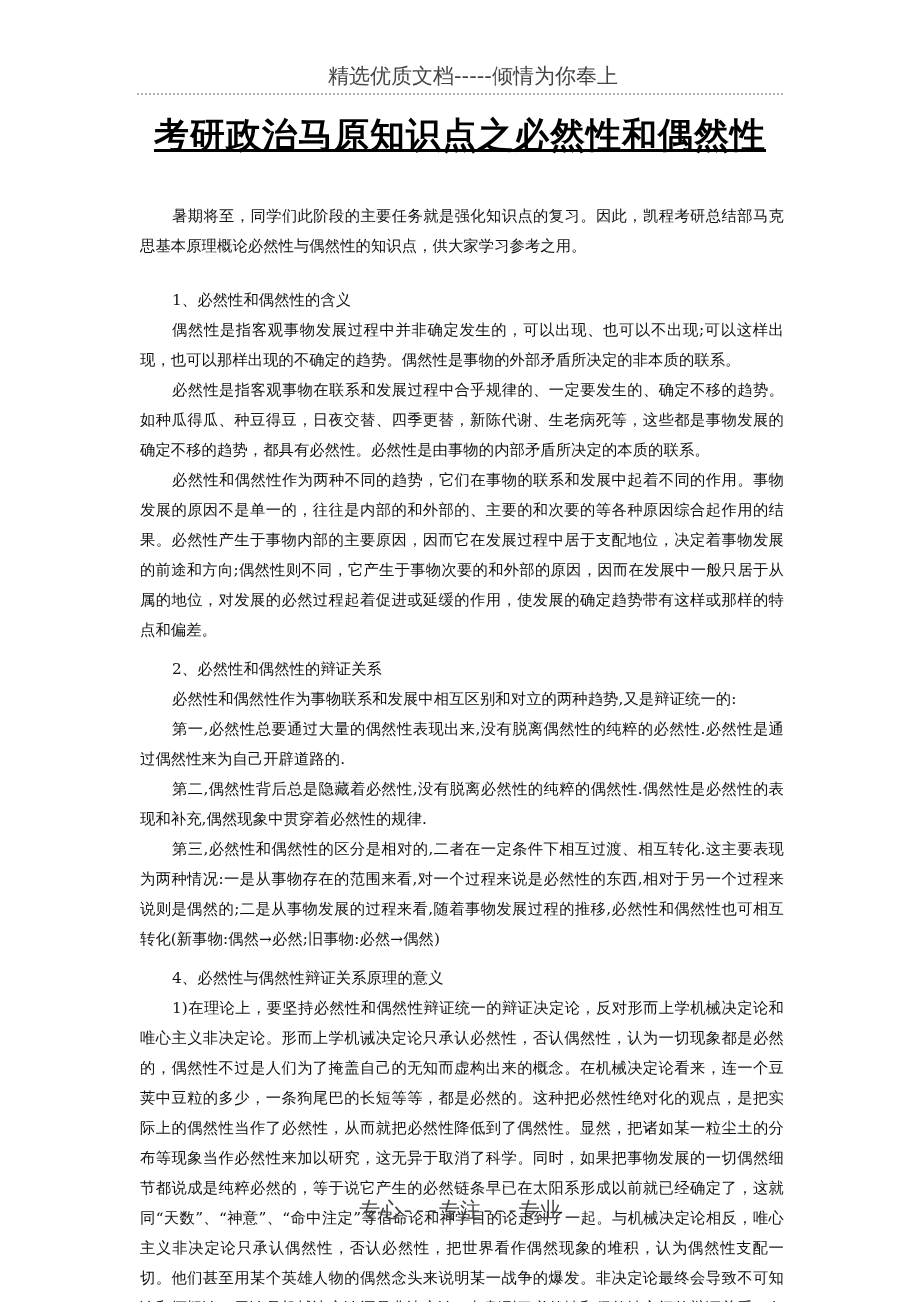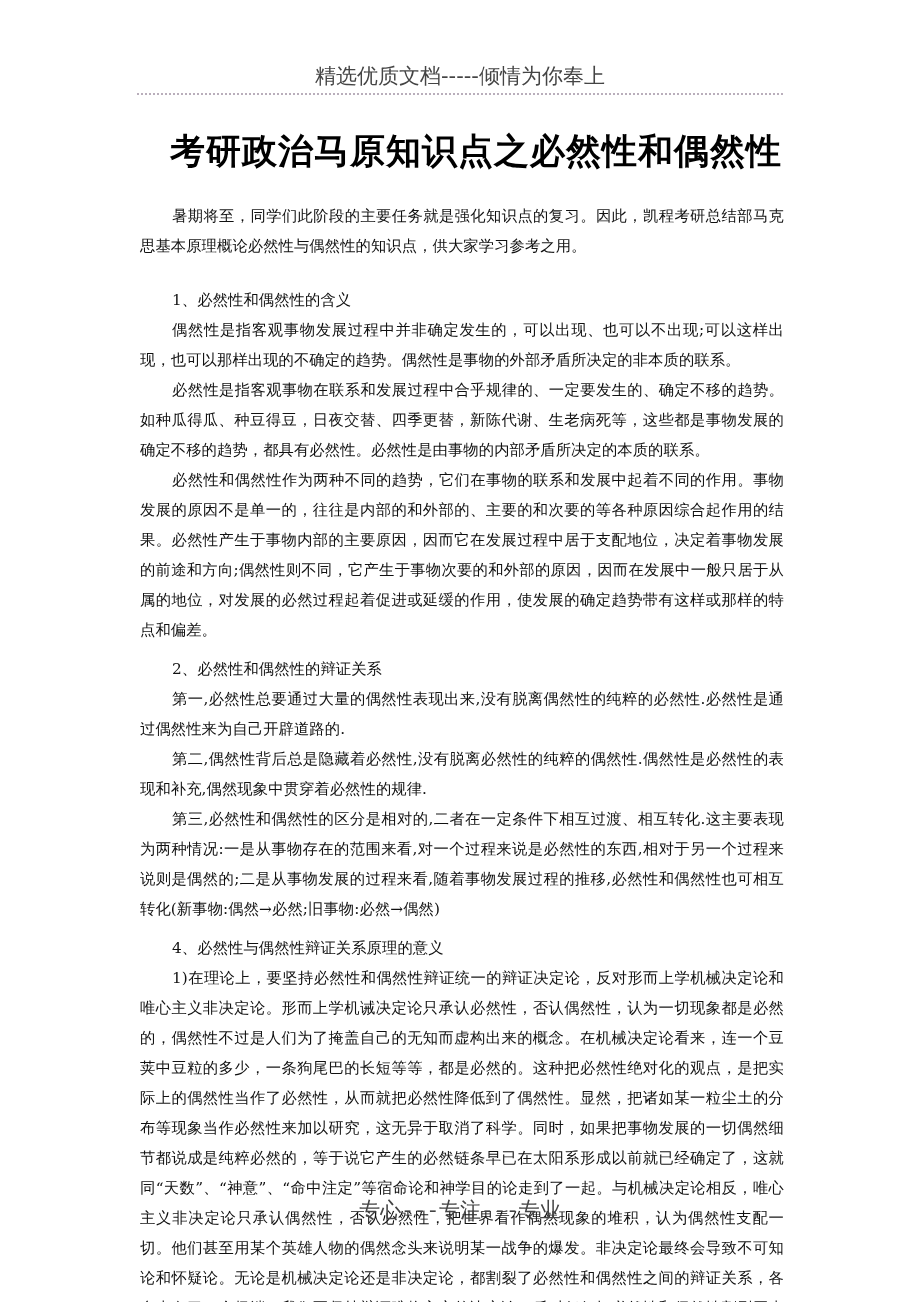--- a/index.html
+++ b/index.html
@@ -10,21 +10,21 @@
   body {
     width: 920px;
     height: 1302px;
     position: relative;
     overflow: hidden;
     font-family: "DejaVu Serif", "Liberation Serif", serif;
     color: #111111;
   }
   .page-header {
     position: absolute;
-    left: 137px;
+    left: 150px;
     top: 62px;
     width: 646px;
     text-align: center;
     font-family: "DejaVu Sans", "Liberation Sans", sans-serif;
     font-size: 21px;
     color: #444444;
     letter-spacing: 0px;
   }
   .header-rule {
     position: absolute;
@@ -76,31 +76,32 @@
     font-size: 21px;
     color: #444444;
   }
 </style>
 </head>
 <body>
 
 <div class="page-header">精选优质文档-----倾情为你奉上</div>
 <div class="header-rule"></div>
 
-<h1 class="doc-title" style="margin:16px;">考研政治马原知识点之必然性和偶然性</h1>
+<h1 class="doc-title" style="margin:0;text-decoration:underline;">考研政治马原知识点之必然性和偶然性</h1>
 
 <div class="doc-body">
   <p class="intro">暑期将至，同学们此阶段的主要任务就是强化知识点的复习。因此，凯程考研总结部马克思基本原理概论必然性与偶然性的知识点，供大家学习参考之用。</p>
 
   <p class="section-heading">1、必然性和偶然性的含义</p>
   <p>偶然性是指客观事物发展过程中并非确定发生的，可以出现、也可以不出现;可以这样出现，也可以那样出现的不确定的趋势。偶然性是事物的外部矛盾所决定的非本质的联系。</p>
   <p>必然性是指客观事物在联系和发展过程中合乎规律的、一定要发生的、确定不移的趋势。如种瓜得瓜、种豆得豆，日夜交替、四季更替，新陈代谢、生老病死等，这些都是事物发展的确定不移的趋势，都具有必然性。必然性是由事物的内部矛盾所决定的本质的联系。</p>
   <p>必然性和偶然性作为两种不同的趋势，它们在事物的联系和发展中起着不同的作用。事物发展的原因不是单一的，往往是内部的和外部的、主要的和次要的等各种原因综合起作用的结果。必然性产生于事物内部的主要原因，因而它在发展过程中居于支配地位，决定着事物发展的前途和方向;偶然性则不同，它产生于事物次要的和外部的原因，因而在发展中一般只居于从属的地位，对发展的必然过程起着促进或延缓的作用，使发展的确定趋势带有这样或那样的特点和偏差。</p>
 
   <p class="section-heading">2、必然性和偶然性的辩证关系</p>
+  <p>必然性和偶然性作为事物联系和发展中相互区别和对立的两种趋势,又是辩证统一的:</p>
   <p>第一,必然性总要通过大量的偶然性表现出来,没有脱离偶然性的纯粹的必然性.必然性是通过偶然性来为自己开辟道路的.</p>
   <p>第二,偶然性背后总是隐藏着必然性,没有脱离必然性的纯粹的偶然性.偶然性是必然性的表现和补充,偶然现象中贯穿着必然性的规律.</p>
   <p>第三,必然性和偶然性的区分是相对的,二者在一定条件下相互过渡、相互转化.这主要表现为两种情况:一是从事物存在的范围来看,对一个过程来说是必然性的东西,相对于另一个过程来说则是偶然的;二是从事物发展的过程来看,随着事物发展过程的推移,必然性和偶然性也可相互转化(新事物:偶然→必然;旧事物:必然→偶然)</p>
 
   <p class="section-heading">4、必然性与偶然性辩证关系原理的意义</p>
   <p>1)在理论上，要坚持必然性和偶然性辩证统一的辩证决定论，反对形而上学机械决定论和唯心主义非决定论。形而上学机诫决定论只承认必然性，否认偶然性，认为一切现象都是必然的，偶然性不过是人们为了掩盖自己的无知而虚构出来的概念。在机械决定论看来，连一个豆荚中豆粒的多少，一条狗尾巴的长短等等，都是必然的。这种把必然性绝对化的观点，是把实际上的偶然性当作了必然性，从而就把必然性降低到了偶然性。显然，把诸如某一粒尘土的分布等现象当作必然性来加以研究，这无异于取消了科学。同时，如果把事物发展的一切偶然细节都说成是纯粹必然的，等于说它产生的必然链条早已在太阳系形成以前就已经确定了，这就同“天数”、“神意”、“命中注定”等宿命论和神学目的论走到了一起。与机械决定论相反，唯心主义非决定论只承认偶然性，否认必然性，把世界看作偶然现象的堆积，认为偶然性支配一切。他们甚至用某个英雄人物的偶然念头来说明某一战争的爆发。非决定论最终会导致不可知论和怀疑论。无论是机械决定论还是非决定论，都割裂了必然性和偶然性之间的辩证关系，各自走向了一个极端。我们要坚持辩证唯物主义的决定论，反对任何把必然性和偶然性割裂开来的错误倾向。</p>
   <p>2)在实践上:①要着重认识和把握必然性，在认识必然性的基础上确定行动的方向和目</p>
 </div>
 
 <div class="page-footer">专心---专注---专业</div>

